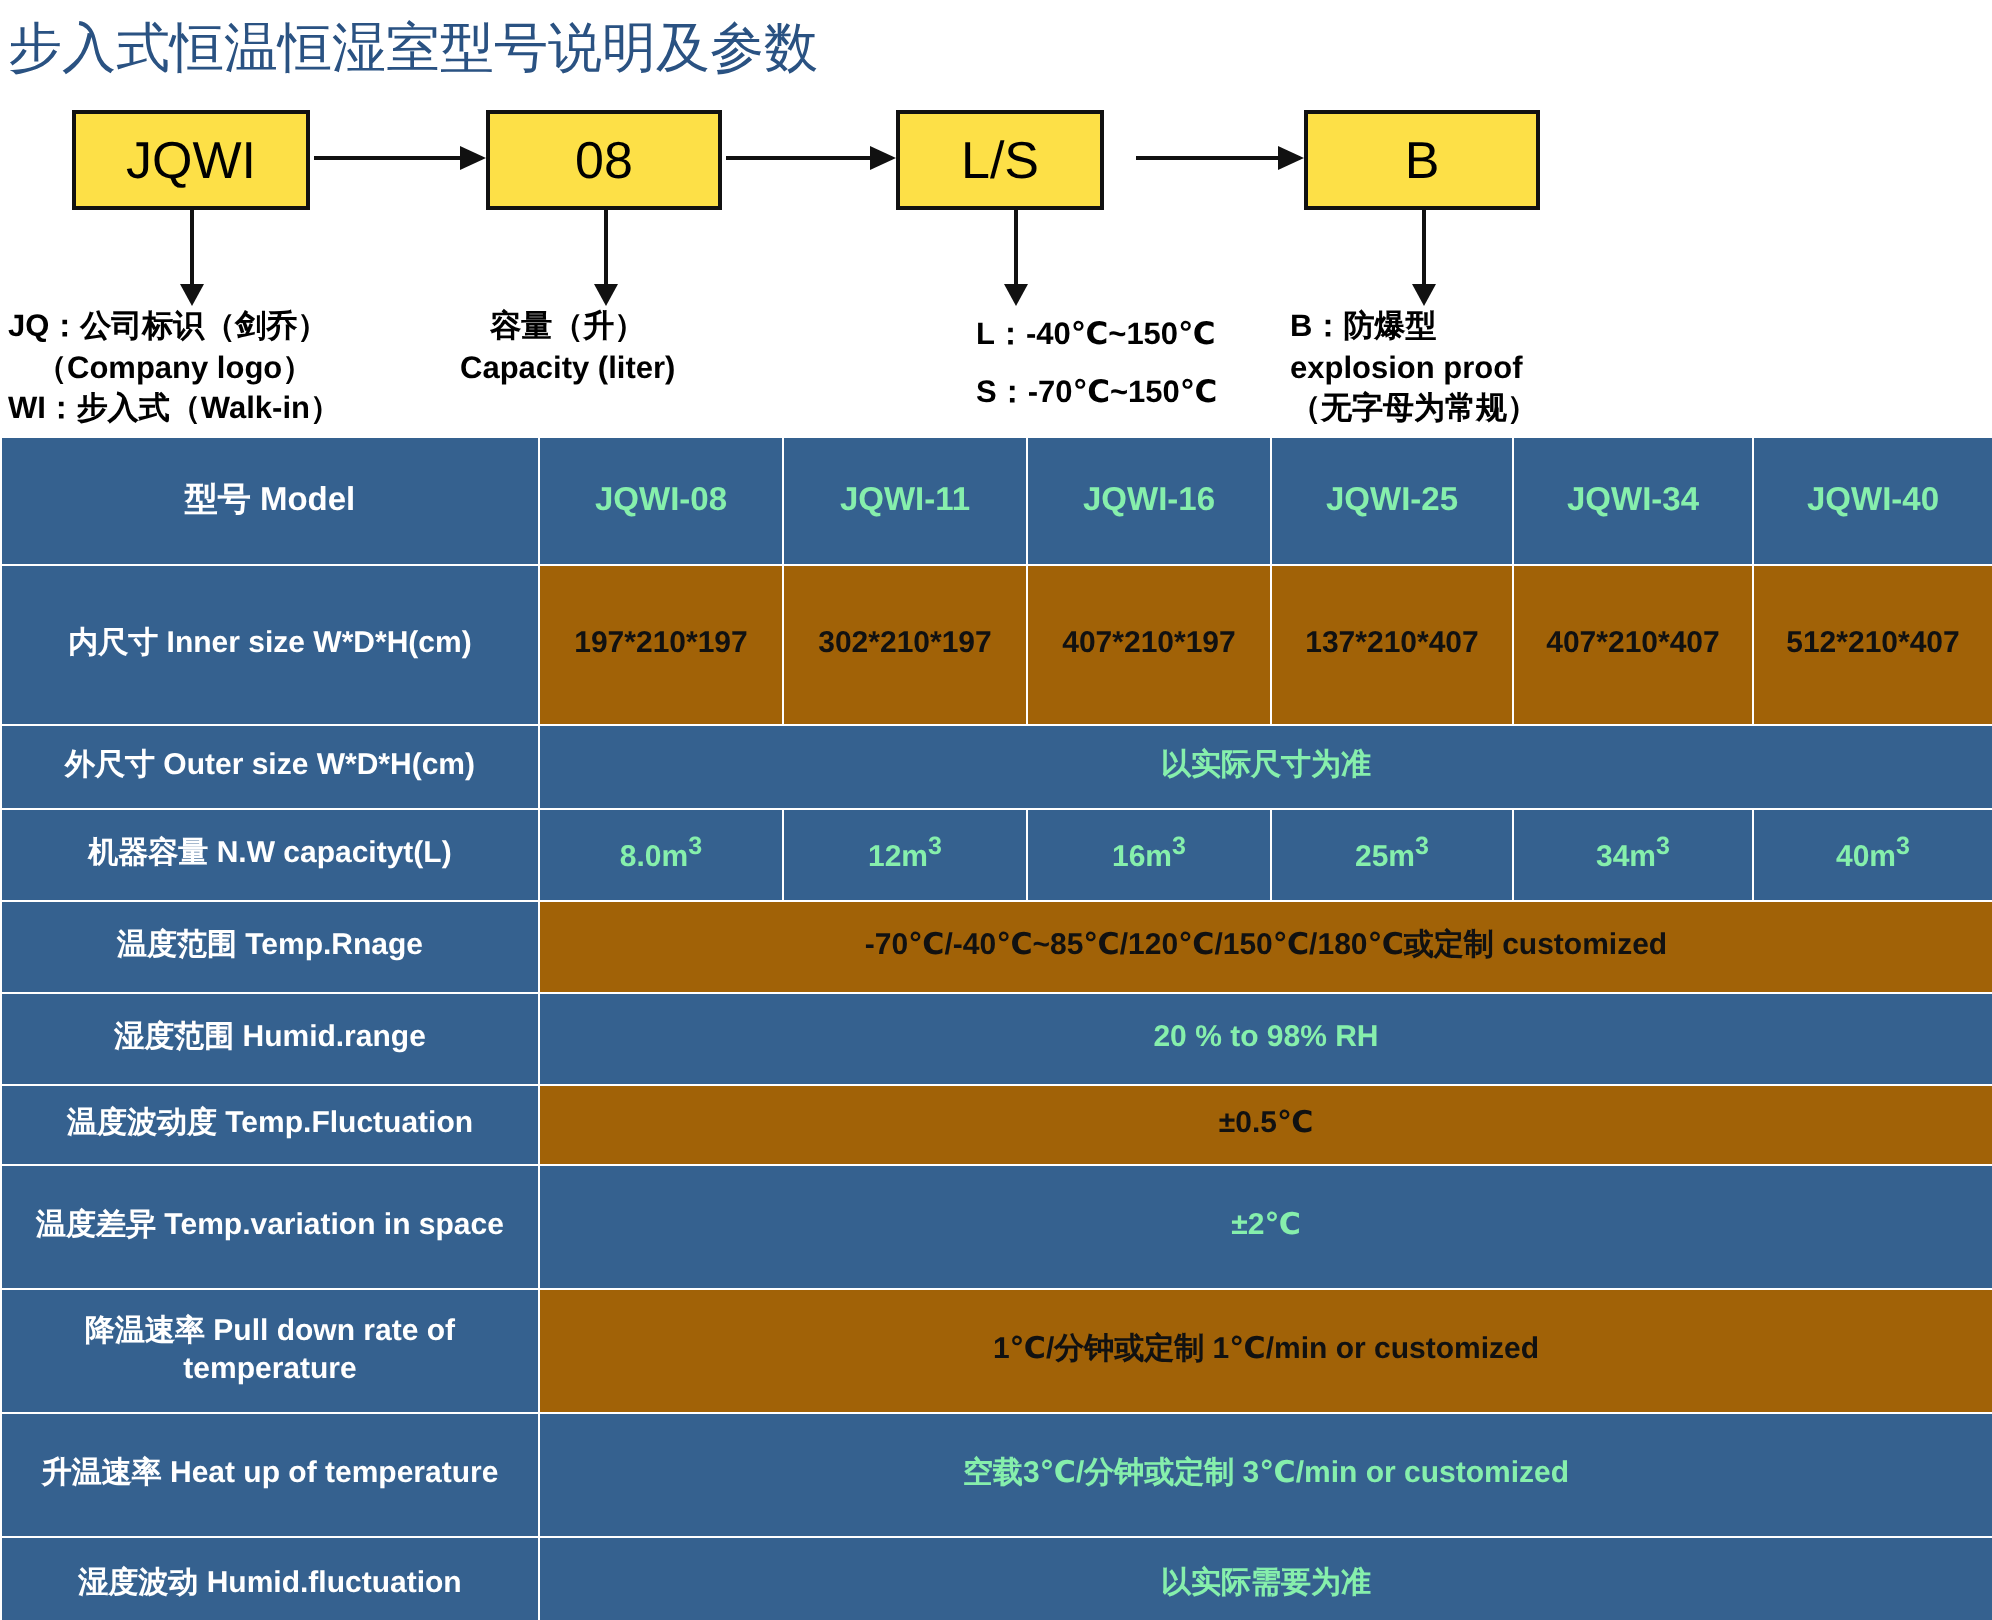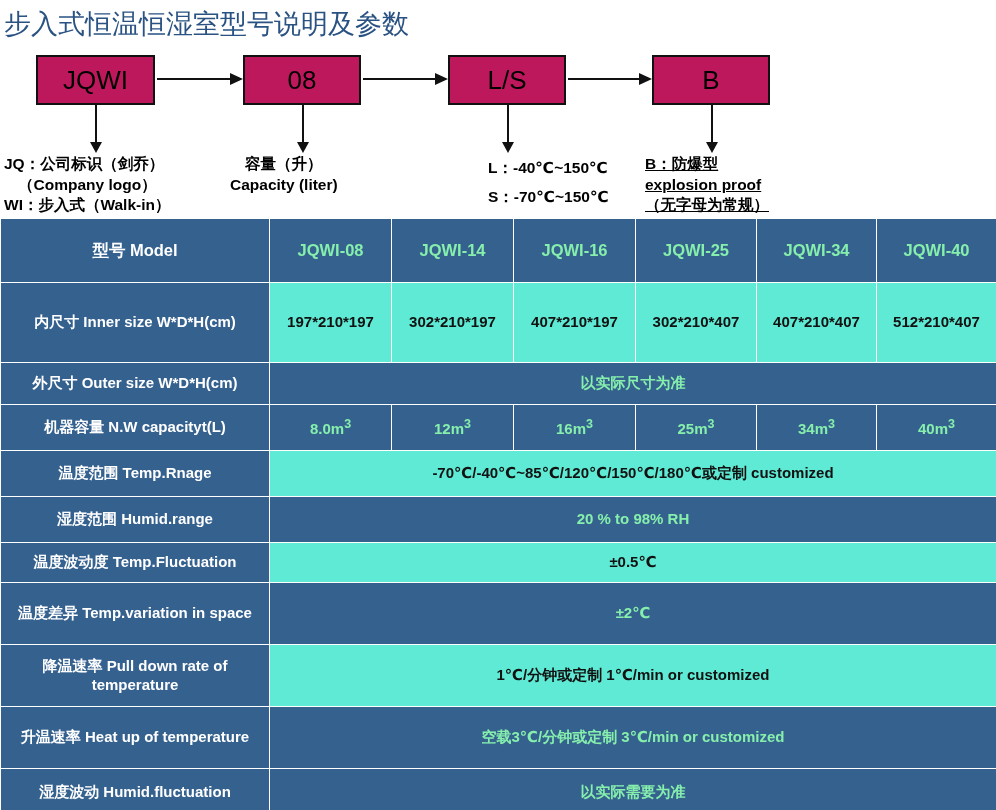--- a/index.html
+++ b/index.html
@@ -27,21 +27,21 @@
     letter-spacing: 0px;
     white-space: nowrap;
   }
 
   
   .flow { position: absolute; left: 0; top: 48px; width: 996px; height: 165px; }
 
   .fbox {
     position: absolute;
     border: 2px solid #111;
-    background: #be185d;
+    background: #fde047;
     display: flex;
     align-items: center;
     justify-content: center;
     font-size: 26px;
     font-weight: normal;
     color: #000;
     height: 50px;
   }
 
   .harrow {
@@ -106,42 +106,42 @@
   td.lbl {
     background: #35618f;
     color: #ffffff;
     width: 269px;
   }
   td.blue {
     background: #35618f;
     color: #86efac;
   }
   td.white {
-    background: #5eead4;
+    background: #a16207;
     color: #111111;
     border-color: #d9d9d9;
   }
   tr.hdr td { font-size: 16.5px; }
 </style>
 </head>
 <body>
 
 <div id="page">
 
   <div class="title">步入式恒温恒湿室型号说明及参数</div>
 
   <div class="flow">
 
     <div class="fbox" style="left:36px; top:7px; width:119px;">
       <span>JQWI</span>
     </div>
     <div class="fbox" style="left:243px; top:7px; width:118px;">
       <span>08</span>
     </div>
-    <div class="fbox" style="left:448px; top:7px; width:118px;">
+    <div class="fbox" style="left:448px; top:7px; width:104px;">
       <span>L/S</span>
     </div>
     <div class="fbox" style="left:652px; top:7px; width:118px;">
       <span>B</span>
     </div>
 
     <div class="harrow" style="left:157px; width:84px;"></div>
     <div class="harrow" style="left:363px; width:83px;"></div>
     <div class="harrow" style="left:568px; width:82px;"></div>
 
@@ -159,21 +159,21 @@
       <span class="ctr">JQ：公司标识（剑乔）</span>
       <span class="ctr" style="padding-left:14px;">（Company logo）</span>
       <span class="ctr">WI：步入式（Walk-in）</span>
     </div>
 
     <div class="caption" style="left:440px; top:106px; line-height:1.85;margin-left:48px;">
       <span class="ctr">L：-40℃~150℃</span>
       <span class="ctr">S：-70℃~150℃</span>
     </div>
 
-    <div class="caption" style="left:645px; top:106px;text-decoration:underline;">
+    <div class="caption" style="left:645px; top:106px;">
       <span class="ctr">B：防爆型</span>
       <span class="ctr">explosion proof</span>
       <span class="ctr">（无字母为常规）</span>
     </div>
 
   </div>
 
   <table class="spec">
     <colgroup>
       <col style="width:269px;">
@@ -181,32 +181,32 @@
       <col style="width:122px;">
       <col style="width:122px;">
       <col style="width:121px;">
       <col style="width:120px;">
       <col style="width:120px;">
     </colgroup>
     <tbody>
         <tr class="hdr">
           <td class="lbl" style="height: 64px;">型号 Model</td>
           <td class="blue">JQWI-08</td>
-          <td class="blue">JQWI-14</td>
+          <td class="blue">JQWI-11</td>
           <td class="blue">JQWI-16</td>
           <td class="blue">JQWI-25</td>
           <td class="blue">JQWI-34</td>
           <td class="blue">JQWI-40</td>
         </tr>
         <tr>
           <td class="lbl" style="height: 80px;">内尺寸 Inner size W*D*H(cm)</td>
           <td class="white">197*210*197</td>
           <td class="white">302*210*197</td>
           <td class="white">407*210*197</td>
-          <td class="white">302*210*407</td>
+          <td class="white">137*210*407</td>
           <td class="white">407*210*407</td>
           <td class="white">512*210*407</td>
         </tr>
         <tr>
           <td class="lbl" style="height: 42px;">外尺寸 Outer size W*D*H(cm)</td>
           <td colspan="6" class="blue">以实际尺寸为准</td>
         </tr>
         <tr>
           <td class="lbl" style="height: 46px;">机器容量 N.W capacityt(L)</td>
           <td class="blue">8.0m<sup>3</sup></td>

